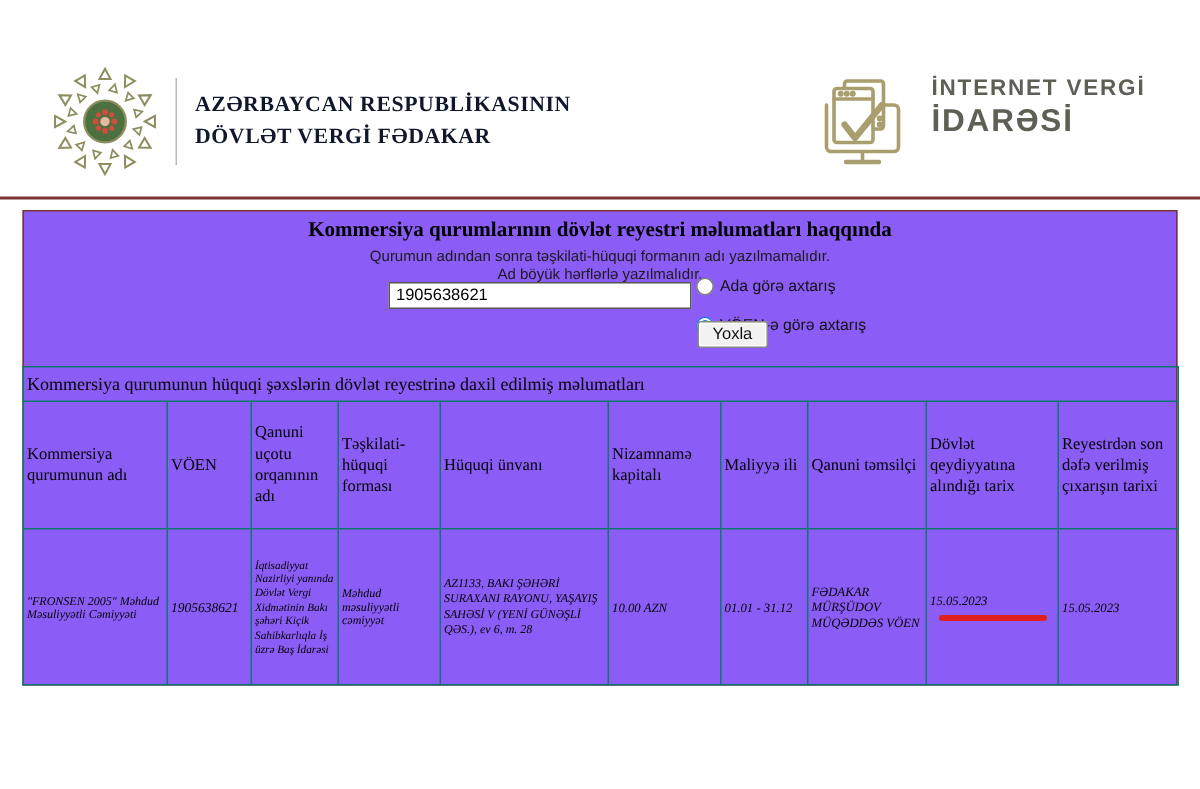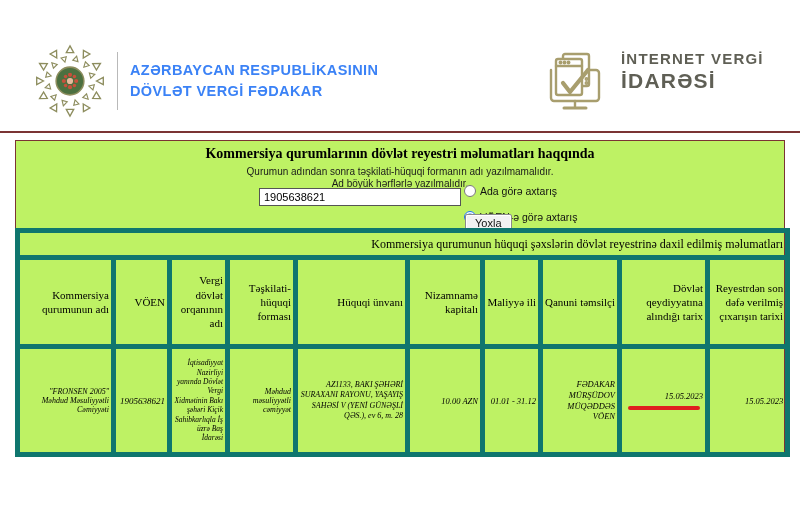--- a/index.html
+++ b/index.html
@@ -5,32 +5,32 @@
   html,body{margin:0;padding:0;}
   body{
     width:800px;height:526px;position:relative;background:#ffffff;
     font-family:"Liberation Sans",sans-serif;overflow:hidden;
   }
   
   .gov-logo{position:absolute;left:33px;top:44px;display:flex;align-items:center;}
   .emblem{width:74px;height:74px;}
   .logo-divider{width:1px;height:58px;background:#b9b9b9;margin:0 12px 0 10px;}
   .ministry-text{
-    color:#3b82f6;font-size:14.5px;line-height:21px;letter-spacing:.4px;
-    font-family:Liberation Sans, sans-serif;font-weight:bold;
+    color:#0f172a;font-size:14.5px;line-height:21px;letter-spacing:.4px;
+    font-family:Liberation Serif, serif;font-weight:bold;
   }
   .portal-logo{position:absolute;left:543px;top:50px;display:flex;align-items:flex-start;}
   .portal-icon{width:64px;height:64px;margin-right:14px;}
   .portal-line1{color:#5f5f55;font-size:15px;letter-spacing:1.2px;font-weight:bold;}
   .portal-line2{color:#5f5f55;font-size:21px;letter-spacing:1.2px;font-weight:bold;margin-top:2px;}
   .top-rule{position:absolute;left:0;top:131px;width:800px;height:2px;background:#7b3434;}
   
   .content-box{
     position:absolute;left:15px;top:140px;width:768px;height:315px;
-    border:1px solid #7b3434;background:#bef264;
+    border:1px solid #7b3434;background:#8b5cf6;
   }
   .search-title{
     position:absolute;top:5px;left:0;width:100%;text-align:center;
     font-family:"Liberation Serif",serif;font-weight:bold;font-size:14px;color:#000;
   }
   .search-note{
     position:absolute;left:0;width:100%;text-align:center;
     font-size:10px;color:#1a1a1a;
   }
   .note1{top:25px;} .note2{top:37px;}
@@ -49,21 +49,21 @@
     box-shadow:inset 0 0 0 1px #ffffff;
     font-family:"Liberation Sans",sans-serif;
   }
   
   table.registry{
     position:absolute;left:-1px;bottom:-1px;width:770px;
     border-collapse:collapse;table-layout:fixed;
     font-family:"Liberation Serif",serif;color:#000;
   }
   table.registry th,table.registry td{
-    border:5px solid #0f766e;text-align:right;vertical-align:middle;
+    border:1px solid #0f766e;text-align:left;vertical-align:middle;
     padding:1px 2px;overflow:hidden;
   }
   .caption-row td{height:20px;font-size:12px;}
   .head-row th{height:82px;font-size:11px;font-weight:normal;line-height:1.3;}
   .data-row td{height:101px;font-style:italic;}
   .c-name{font-size:8px;} .c-voen{font-size:9px;} .c-tax{font-size:7.5px;line-height:1.25;}
   .c-form{font-size:8px;} .c-addr{font-size:8px;line-height:1.3;} .c-cap{font-size:8.5px;}
   .c-year{font-size:8.5px;} .c-rep{font-size:8.5px;line-height:1.25;} .c-date{font-size:8.5px;}
   .red-underline{
     width:72px;height:3.5px;background:#e01f1f;border-radius:2px;
@@ -181,21 +181,21 @@
         <col style="width:88px">
       <col style="width:80px">
     </colgroup>
     <tbody>
         <tr class="caption-row">
       <td colspan="10">Kommersiya qurumunun hüquqi şəxslərin dövlət reyestrinə daxil edilmiş məlumatları</td>
     </tr>
     <tr class="head-row">
       <th>Kommersiya qurumunun adı</th>
       <th>VÖEN</th>
-      <th>Vergi dövlət orqanının adı</th>
+      <th>Qanuni uçotu orqanının adı</th>
       <th>Təşkilati-hüquqi forması</th>
       <th>Hüquqi ünvanı</th>
       <th>Nizamnamə kapitalı</th>
       <th>Maliyyə ili</th>
       <th>Qanuni təmsilçi</th>
       <th>Dövlət qeydiyyatına alındığı tarix</th>
       <th>Reyestrdən son dəfə verilmiş çıxarışın tarixi</th>
     </tr>
     <tr class="data-row">
       <td class="c-name">"FRONSEN 2005" Məhdud Məsuliyyətli Cəmiyyəti</td>

